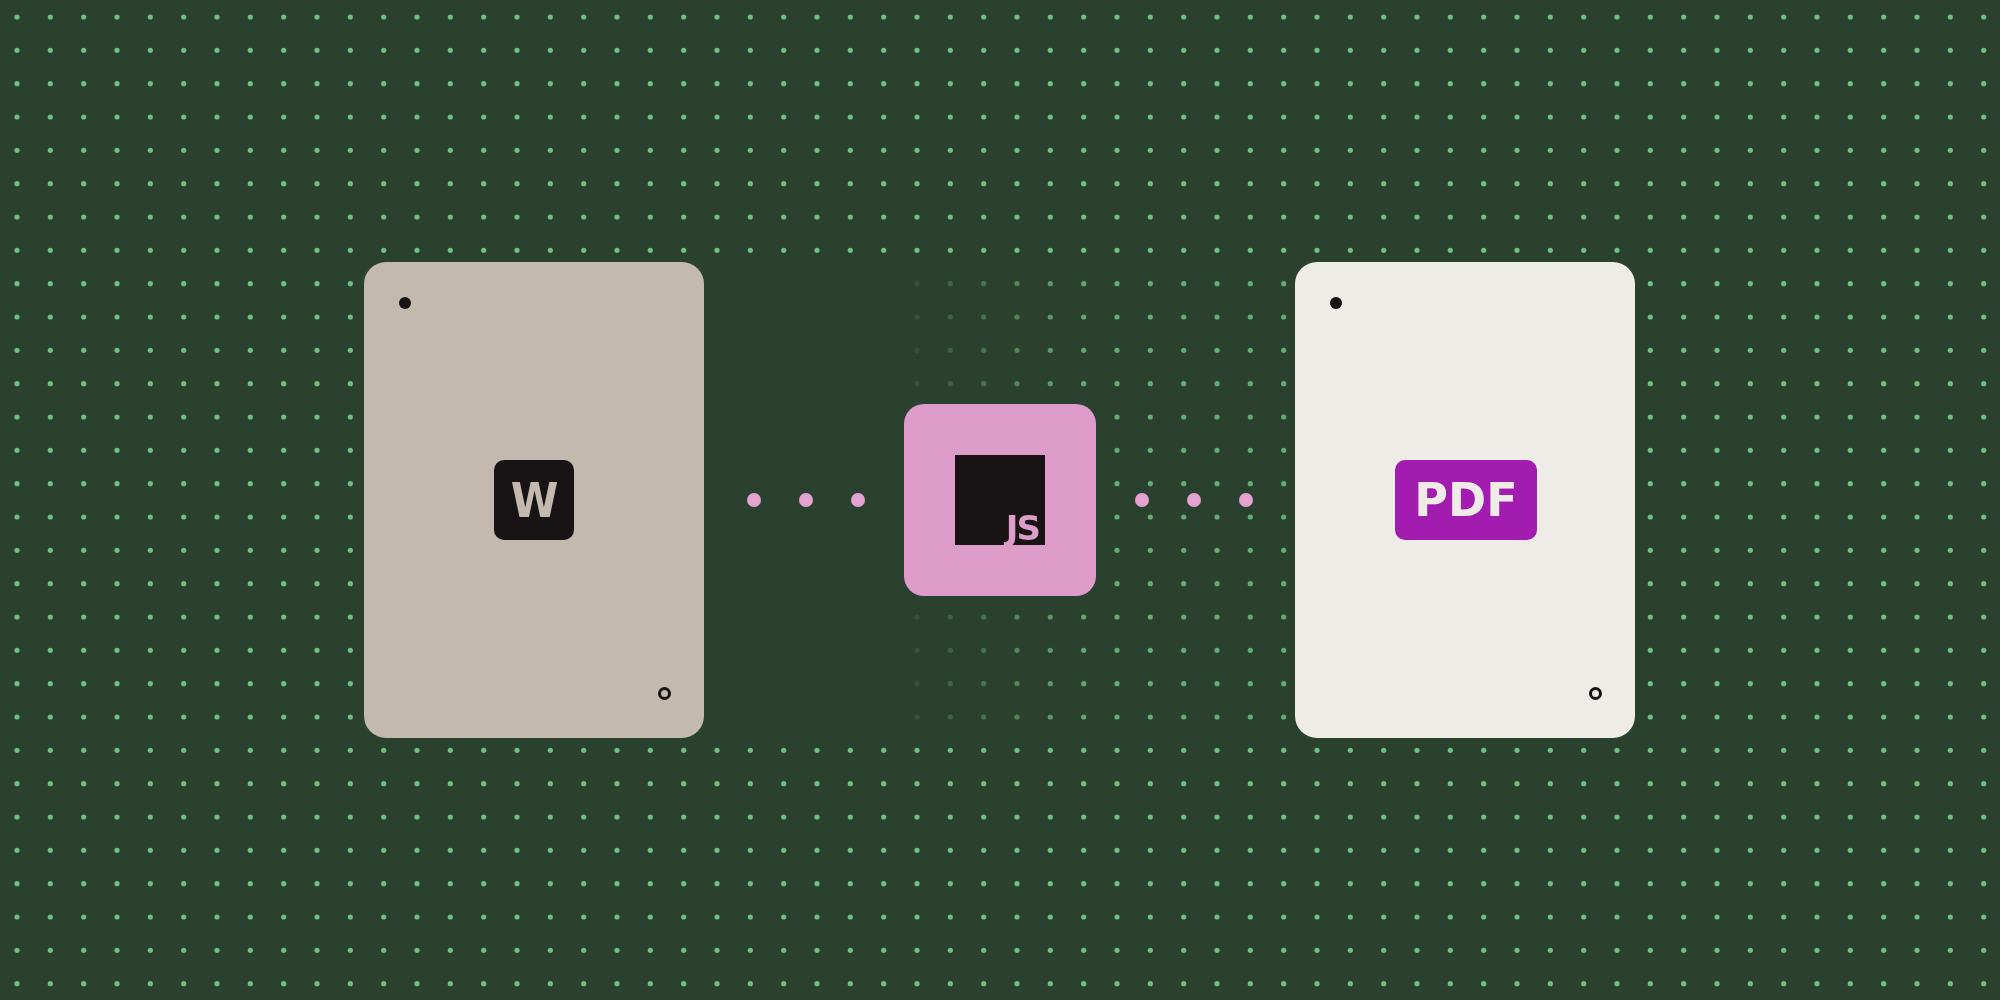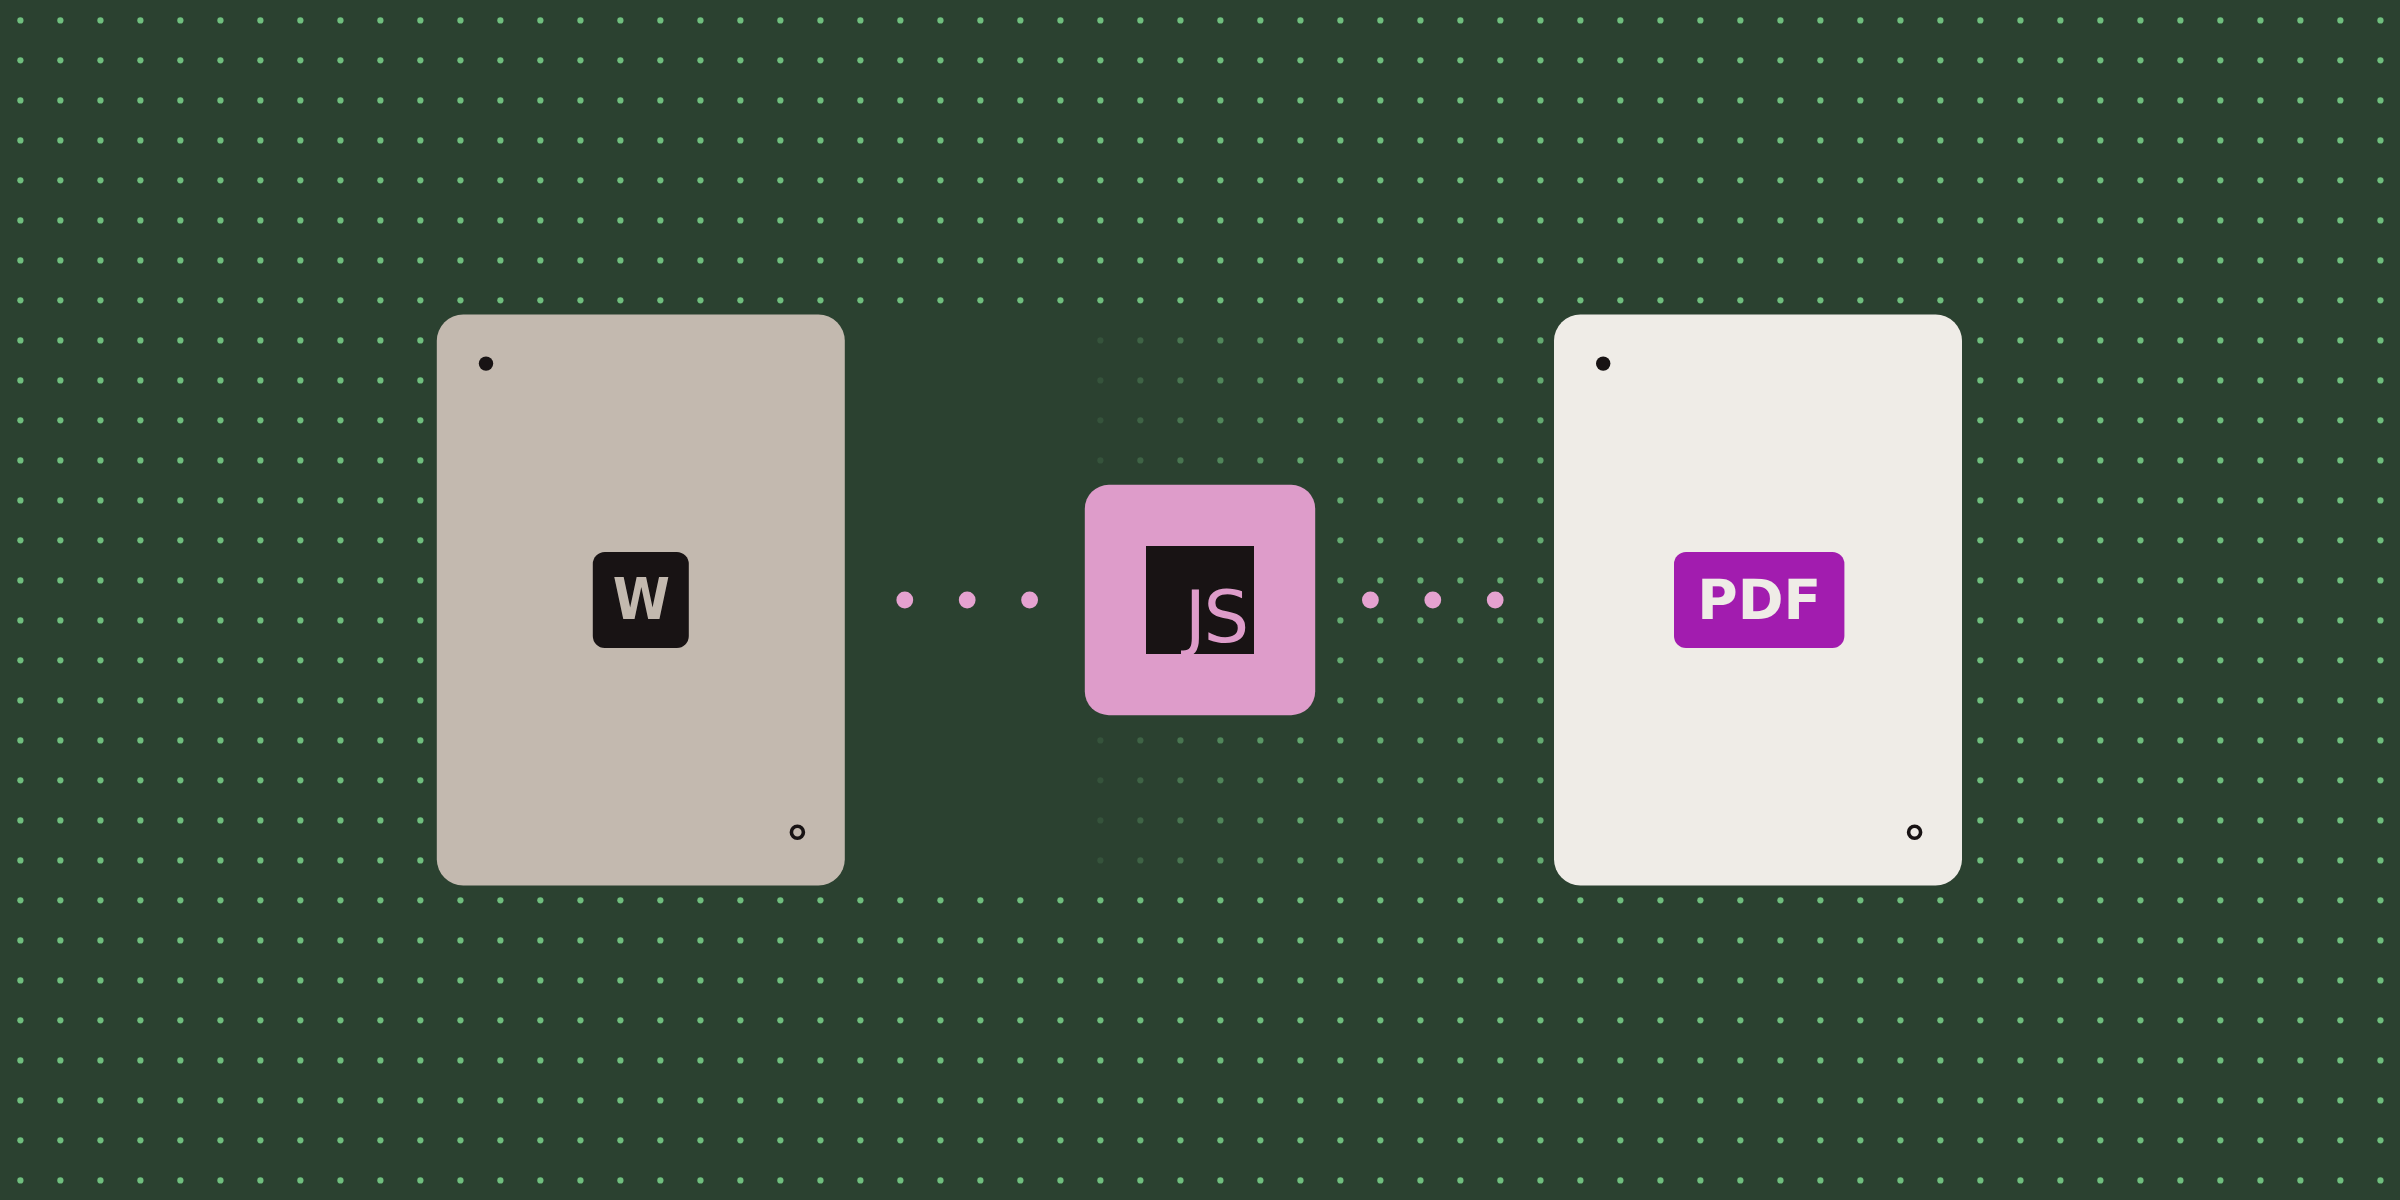--- a/index.html
+++ b/index.html
@@ -49,21 +49,21 @@
     border-radius: 20px;
   }
   #js-logo {
     position: absolute; left: 51px; top: 51px;
     width: 90px; height: 90px;
     background: #181314;
   }
   #js-logo span {
     position: absolute; right: 6px; bottom: 0px;
     font-family: "DejaVu Sans", sans-serif;
-    font-weight: normal; font-size: 60px; line-height: 1; letter-spacing: -2px;
+    font-weight: bold; font-size: 34px; line-height: 1; letter-spacing: -2px;
   }
   .connector-dot {
     position: absolute; width: 14px; height: 14px; border-radius: 50%;
     top: 493px;
   }
 </style>
 </head>
 <body style="background: rgb(43, 65, 48);">
 
 <svg id="grid" xmlns="http://www.w3.org/2000/svg">

